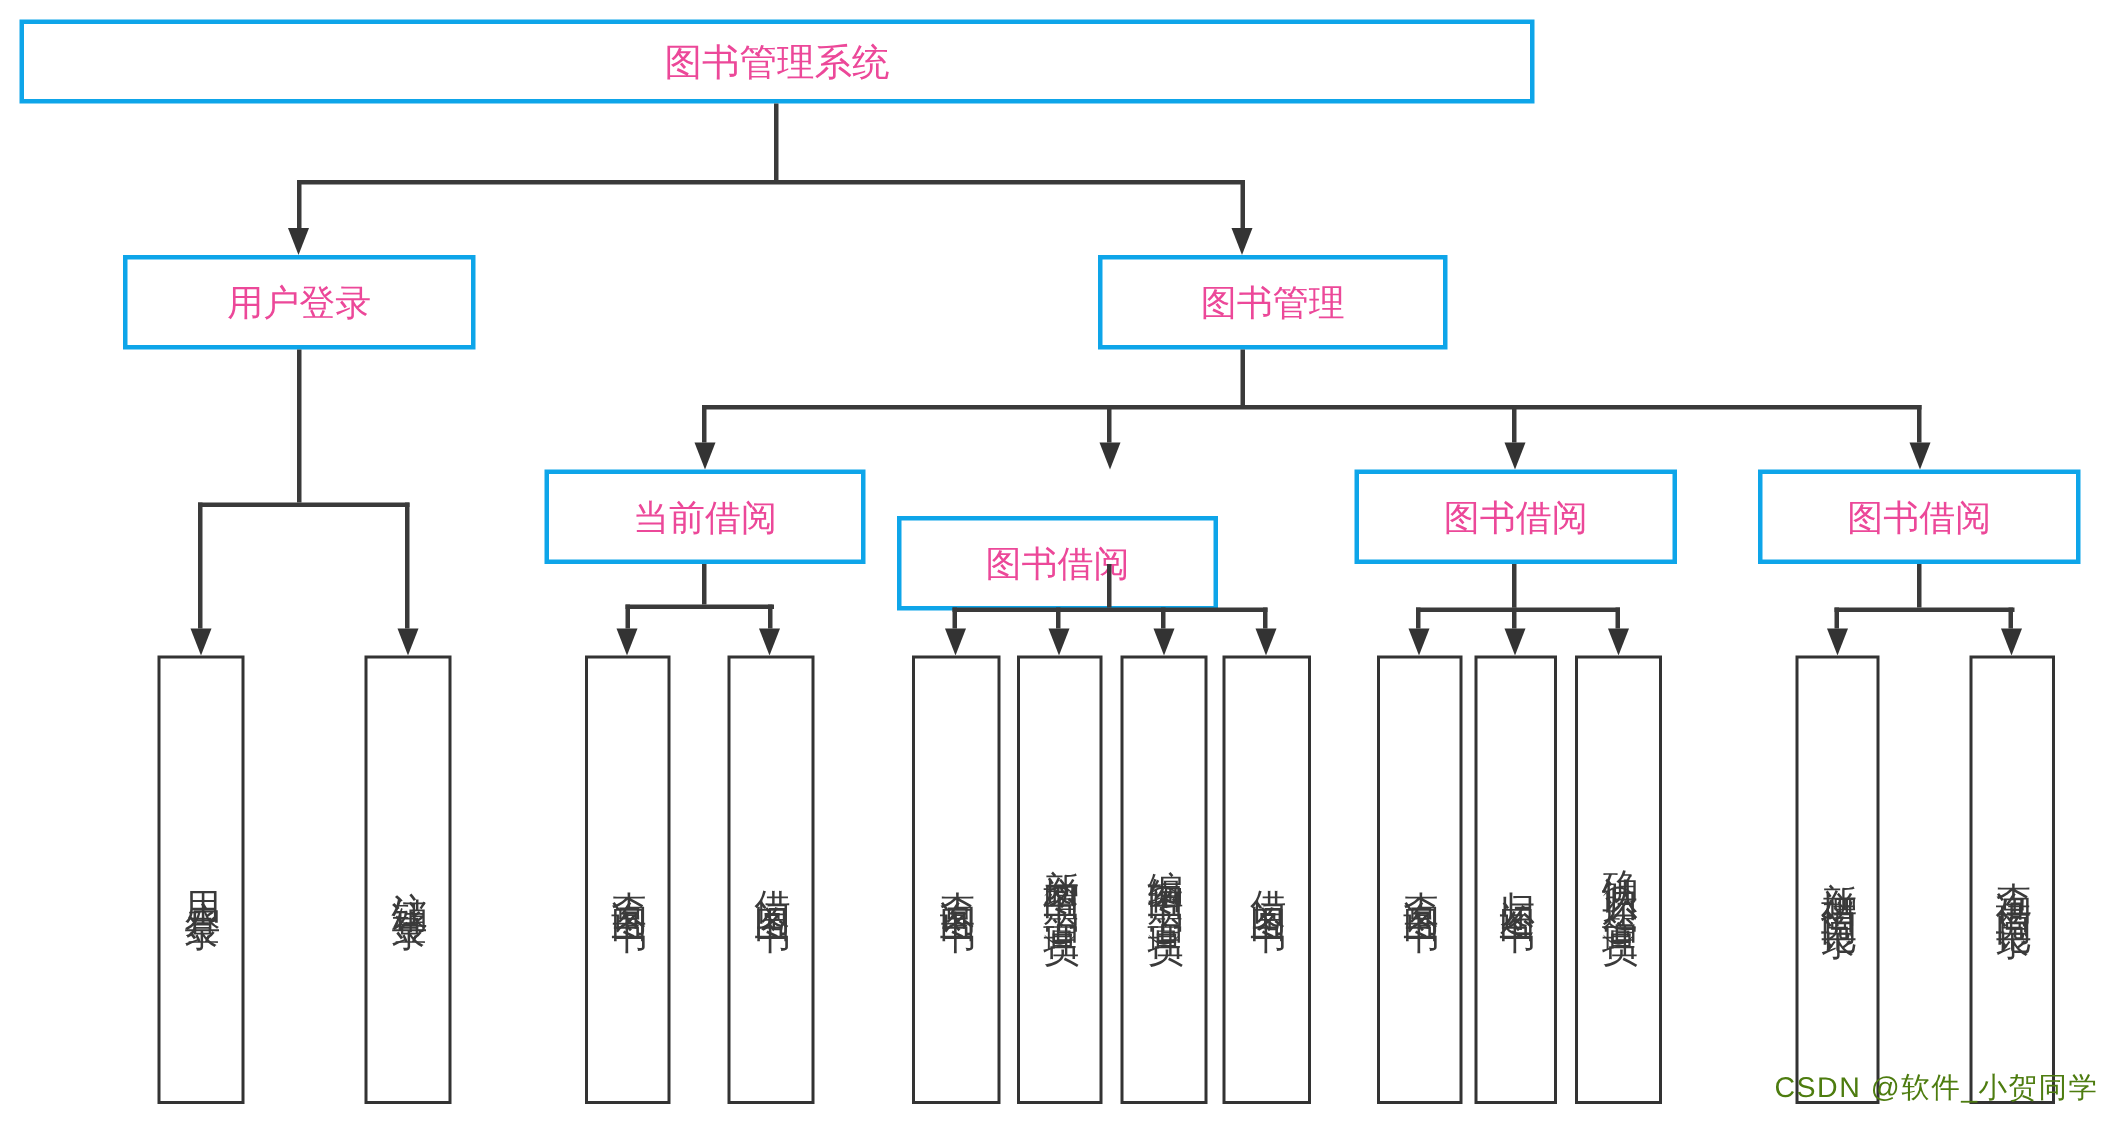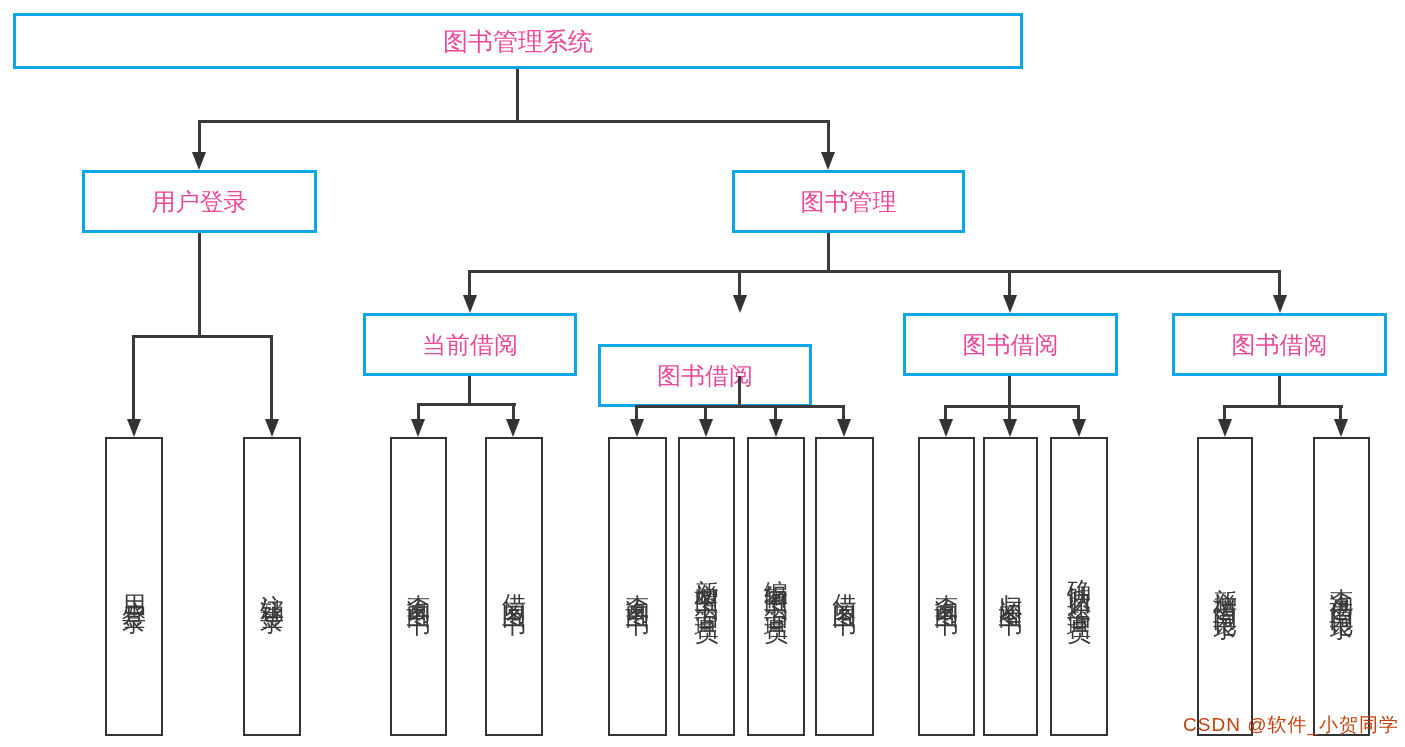--- a/index.html
+++ b/index.html
@@ -11,21 +11,21 @@
   .hbox.root{font-size:25px;}
   .vbox{position:absolute;box-sizing:border-box;border:2px solid #333333;background:#ffffff;
         display:flex;align-items:center;justify-content:center;
         writing-mode:vertical-rl;text-orientation:mixed;
         font-size:24px;letter-spacing:6px;color:#3a3a3a;}
   .vline{position:absolute;width:3px;background:#3a3a3a;}
   .hline{position:absolute;height:3px;background:#3a3a3a;}
   .ahead{position:absolute;width:0;height:0;
          border-left:7px solid transparent;border-right:7px solid transparent;
          border-top:18px solid #333333;}
-  .watermark{position:absolute;top:712px;right:6px;font-size:19px;color:#c2410c;
+  .watermark{position:absolute;top:712px;right:6px;font-size:19px;color:#4d7c0f;
              letter-spacing:1px;white-space:nowrap;}
 </style>
 </head>
 <body>
 
 <div class="canvas">
 
   <div class="hbox root" style="left:13px;top:13px;width:1010px;height:56px;">图书管理系统</div>
 
   <div class="vline" style="left:516px;top:69px;height:51px;"></div>

